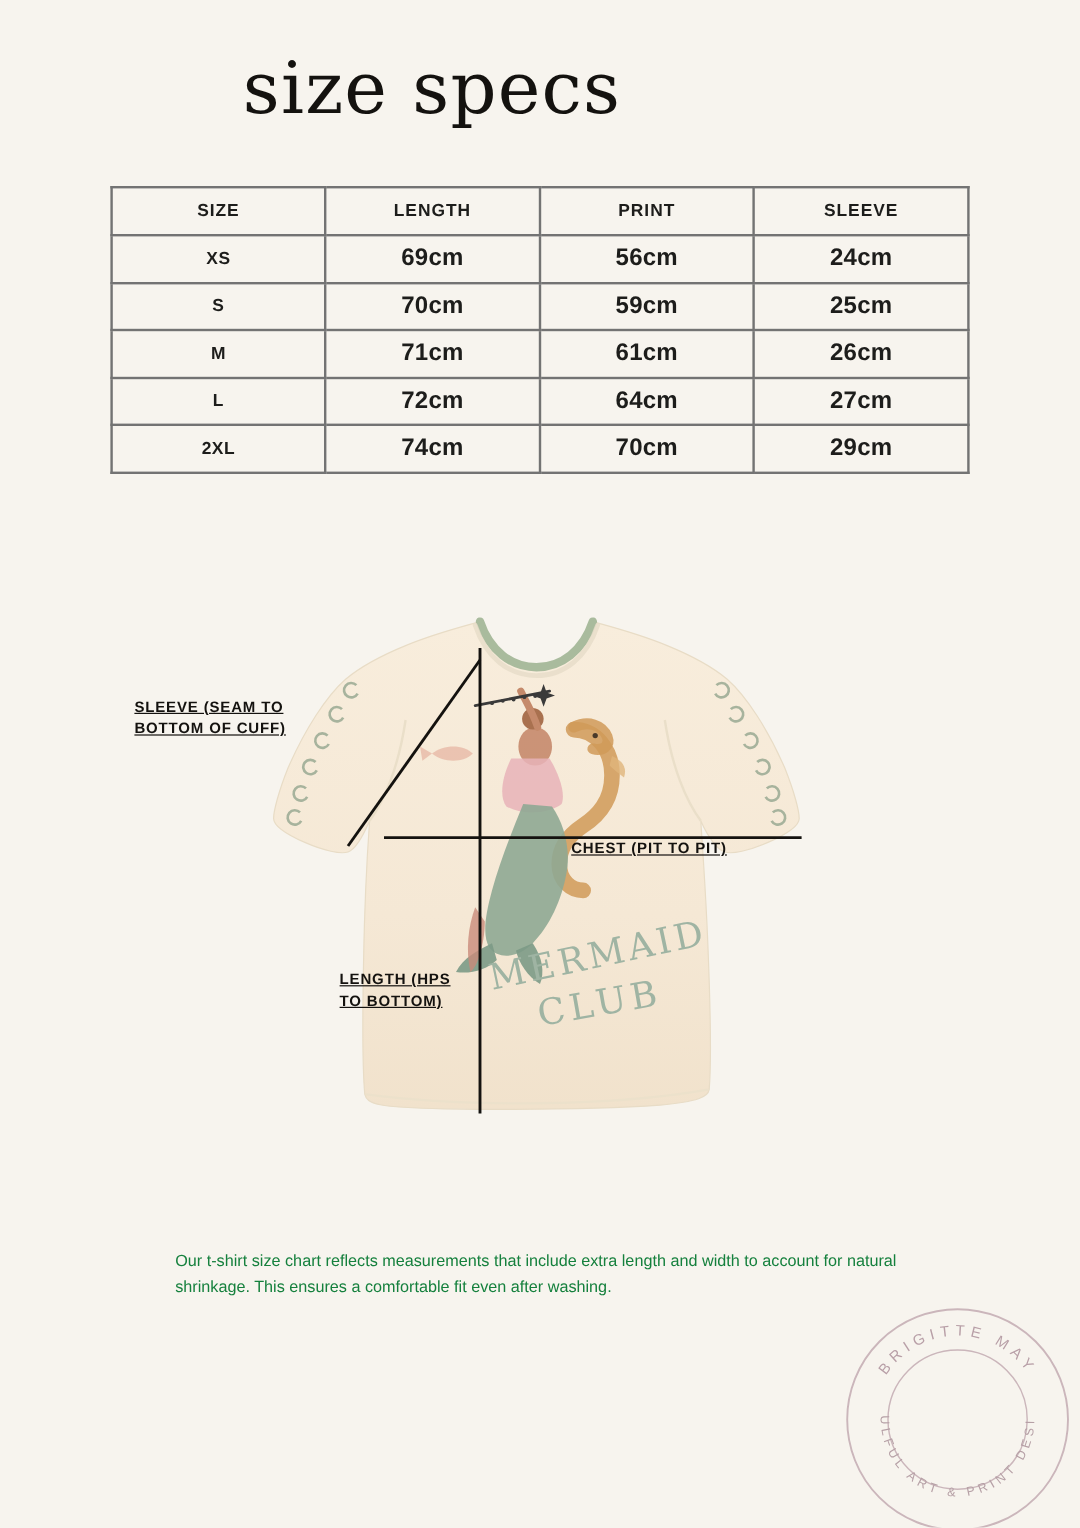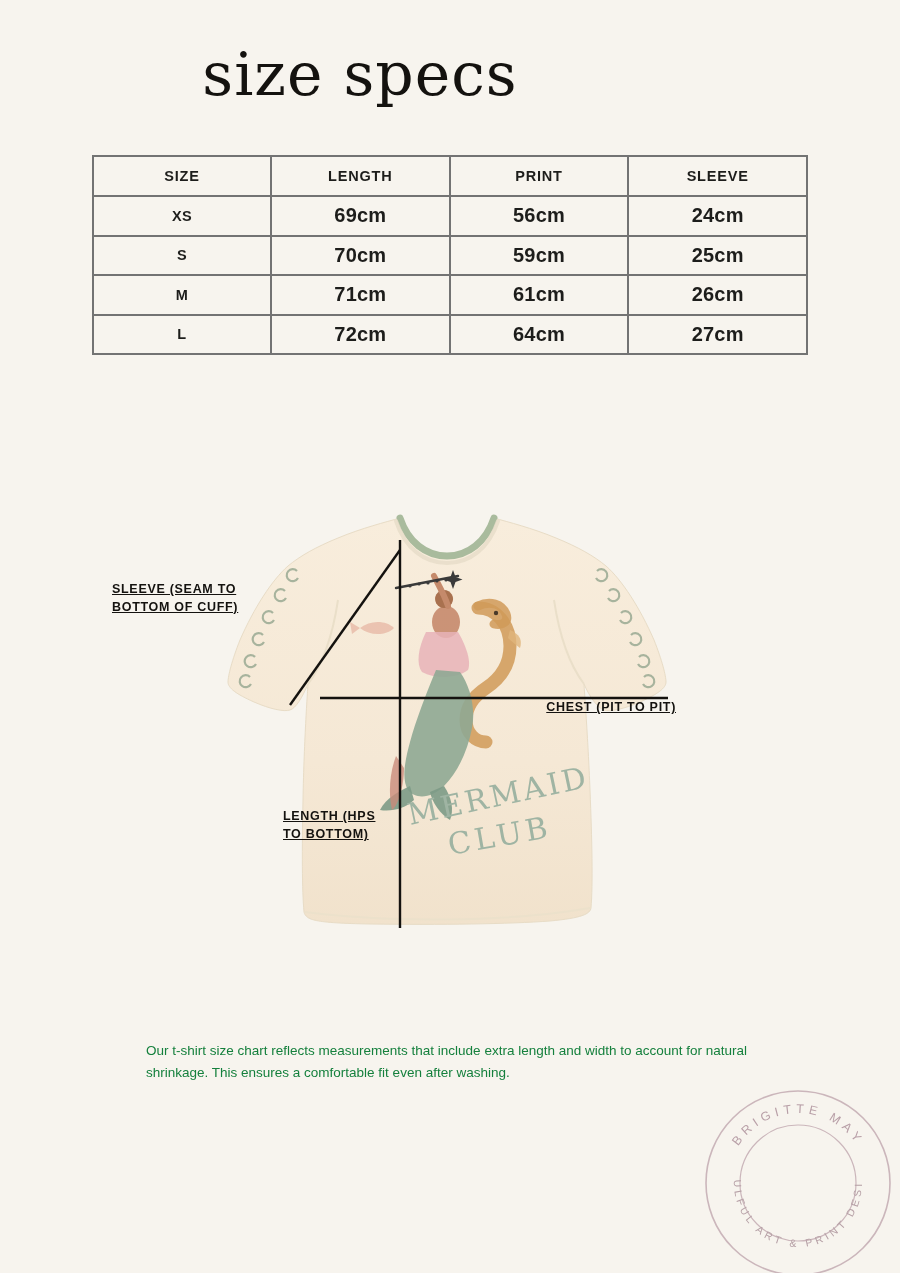--- a/index.html
+++ b/index.html
@@ -78,21 +78,21 @@
   .mlabel {
     position: absolute;
     font-size: 12.5px;
     font-weight: bold;
     letter-spacing: 0.7px;
     line-height: 1.45;
     color: #14120f;
     text-decoration: underline;
   }
   .mlabel.sleeve { left: 112px; top: 110px; width: 165px; }
-  .mlabel.chest  { left: 496px; top: 228px; width: 180px; text-align: right; }
+  .mlabel.chest  { left: 476px; top: 228px; width: 180px; }
   .mlabel.length { left: 283px; top: 337px; width: 150px; }
 
   
   .note {
     position: absolute;
     left: 146px;
     top: 1040px;
     width: 620px;
     font-size: 13.5px;
     line-height: 1.65;
@@ -142,20 +142,26 @@
           <td>M</td>
           <td class="val">71cm</td>
           <td class="val">61cm</td>
           <td class="val">26cm</td>
         </tr>
         <tr>
           <td>L</td>
           <td class="val">72cm</td>
           <td class="val">64cm</td>
           <td class="val">27cm</td>
+        </tr>
+        <tr>
+          <td>2XL</td>
+          <td class="val">74cm</td>
+          <td class="val">70cm</td>
+          <td class="val">29cm</td>
         </tr>
       </tbody>
     </table>
   </div>
 
   <div class="shirt-area">
 
     <svg class="shirt-svg" width="480" height="470" viewBox="0 0 480 470">
       <defs>
         <linearGradient id="bodyGrad" x1="0" y1="0" x2="0" y2="1">

